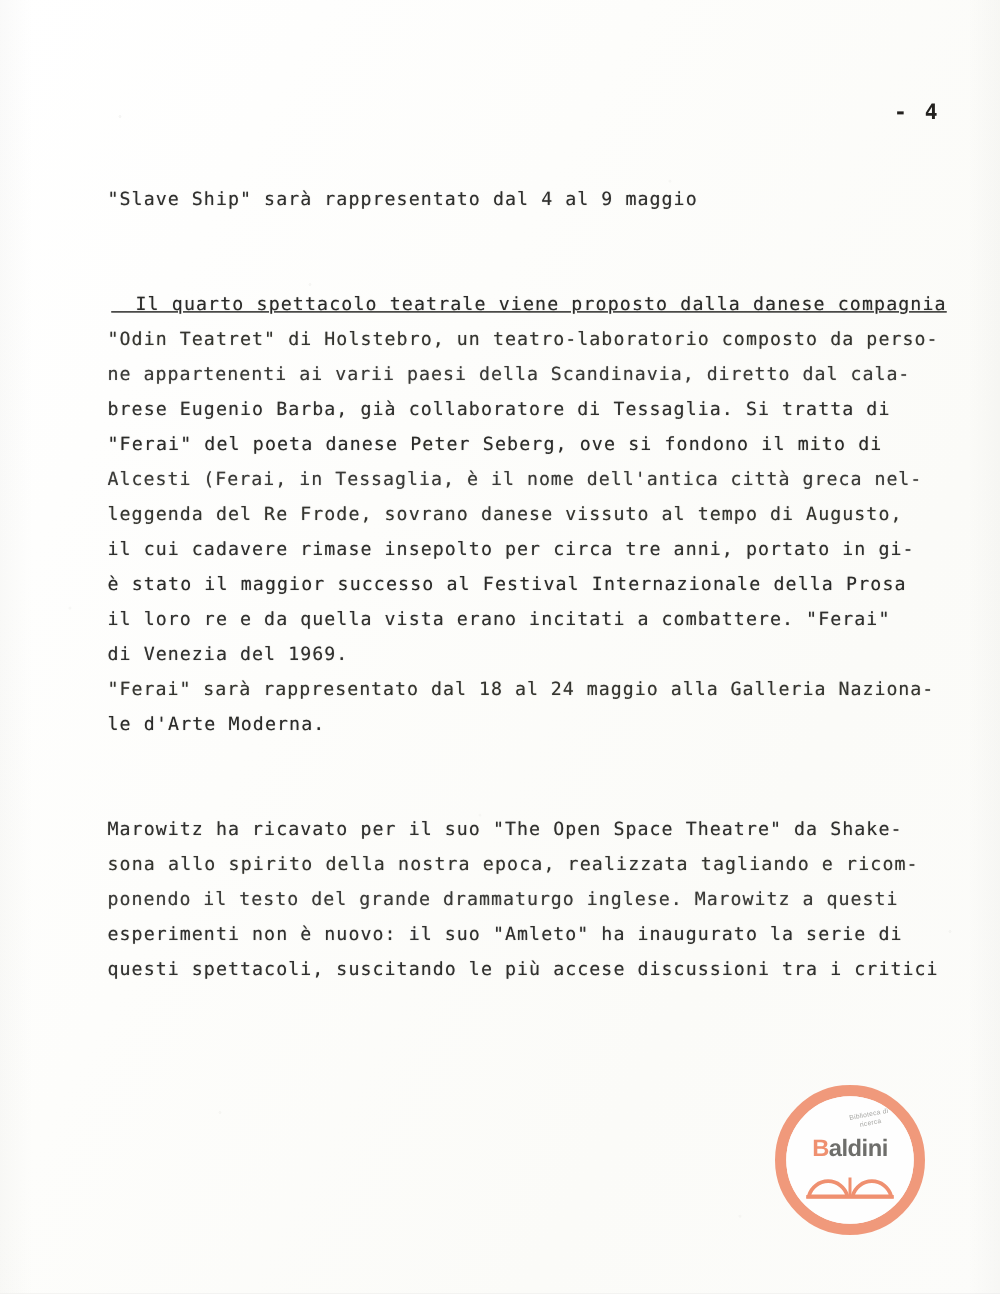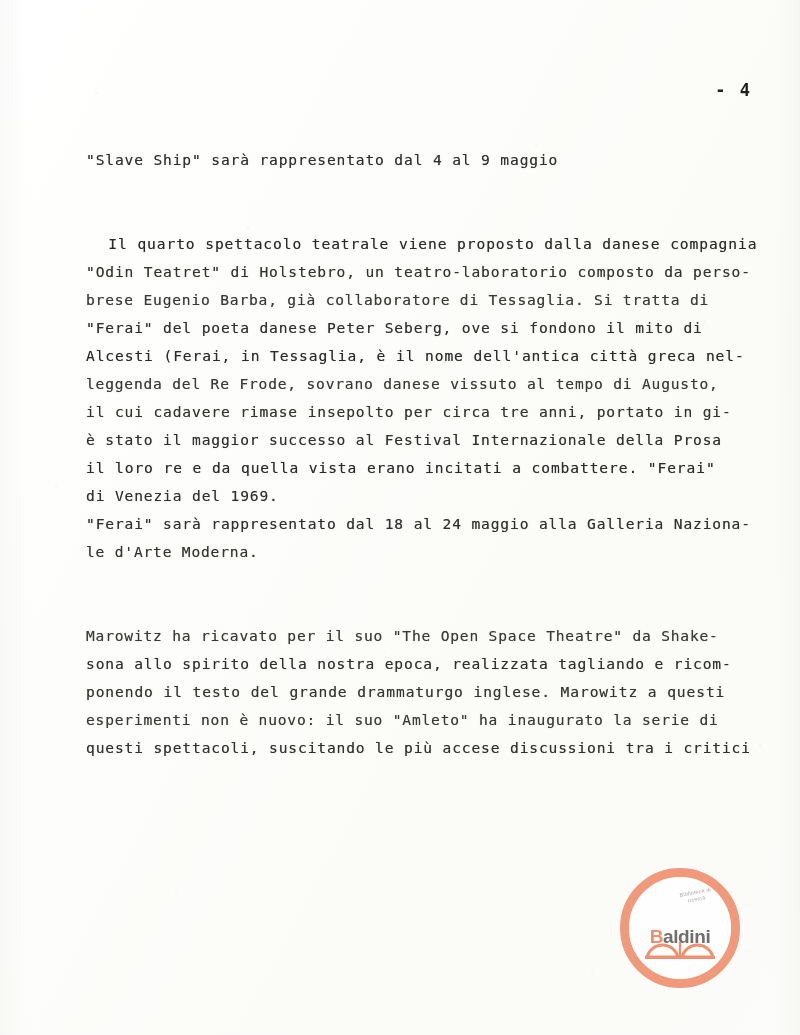--- a/index.html
+++ b/index.html
@@ -56,21 +56,21 @@
     letter-spacing: 0.85px;
     white-space: pre;
     color: #30302e;
     text-shadow: 0 0 0.7px rgba(48,48,46,0.55);
   }
   
   .line:nth-of-type(3n)   { color: #3a3a37; letter-spacing: 0.80px; }
   .line:nth-of-type(4n)   { color: #2b2b29; letter-spacing: 0.90px; }
   .line:nth-of-type(5n)   { color: #35352f; }
   .line.blank { color: transparent; }
-  .line.indent { text-indent: 3px; }
+  .line.indent { text-indent: 3px; text-decoration: underline; }
 
   
   .stamp {
     position: absolute;
     left: 620px;
     top: 868px;
     width: 120px;
     height: 120px;
   }
   .stamp-ring {
@@ -101,21 +101,21 @@
     font-family: "Liberation Sans", sans-serif;
     font-size: 5.4px;
     line-height: 7px;
     color: #a9a9a6;
     letter-spacing: 0.2px;
     transform: rotate(-11deg);
     transform-origin: center;
   }
   .stamp-word {
     position: absolute;
-    top: 49px;
+    top: 32px;
     left: 0;
     right: 0;
     text-align: center;
     font-family: "Liberation Sans", sans-serif;
     font-weight: bold;
     font-size: 19px;
     letter-spacing: -0.4px;
     color: #6e6e6b;
   }
   .stamp-word .lead { color: #ef9070; }
@@ -147,20 +147,21 @@
 
   <div class="typescript">
 
     <div class="line">"Slave Ship" sarà rappresentato dal 4 al 9 maggio</div>
 
     <div class="line blank"> </div>
     <div class="line blank"> </div>
 
     <div class="line indent">  Il quarto spettacolo teatrale viene proposto dalla danese compagnia</div>
     <div class="line">"Odin Teatret" di Holstebro, un teatro-laboratorio composto da perso-</div>
+    <div class="line">ne appartenenti ai varii paesi della Scandinavia, diretto dal cala-</div>
     <div class="line">brese Eugenio Barba, già collaboratore di Tessaglia. Si tratta di</div>
     <div class="line">"Ferai" del poeta danese Peter Seberg, ove si fondono il mito di</div>
     <div class="line">Alcesti (Ferai, in Tessaglia, è il nome dell'antica città greca nel-</div>
     <div class="line">leggenda del Re Frode, sovrano danese vissuto al tempo di Augusto,</div>
     <div class="line">il cui cadavere rimase insepolto per circa tre anni, portato in gi-</div>
     <div class="line">è stato il maggior successo al Festival Internazionale della Prosa</div>
     <div class="line">il loro re e da quella vista erano incitati a combattere. "Ferai"</div>
     <div class="line">di Venezia del 1969.</div>
     <div class="line">"Ferai" sarà rappresentato dal 18 al 24 maggio alla Galleria Naziona-</div>
     <div class="line">le d'Arte Moderna.</div>

